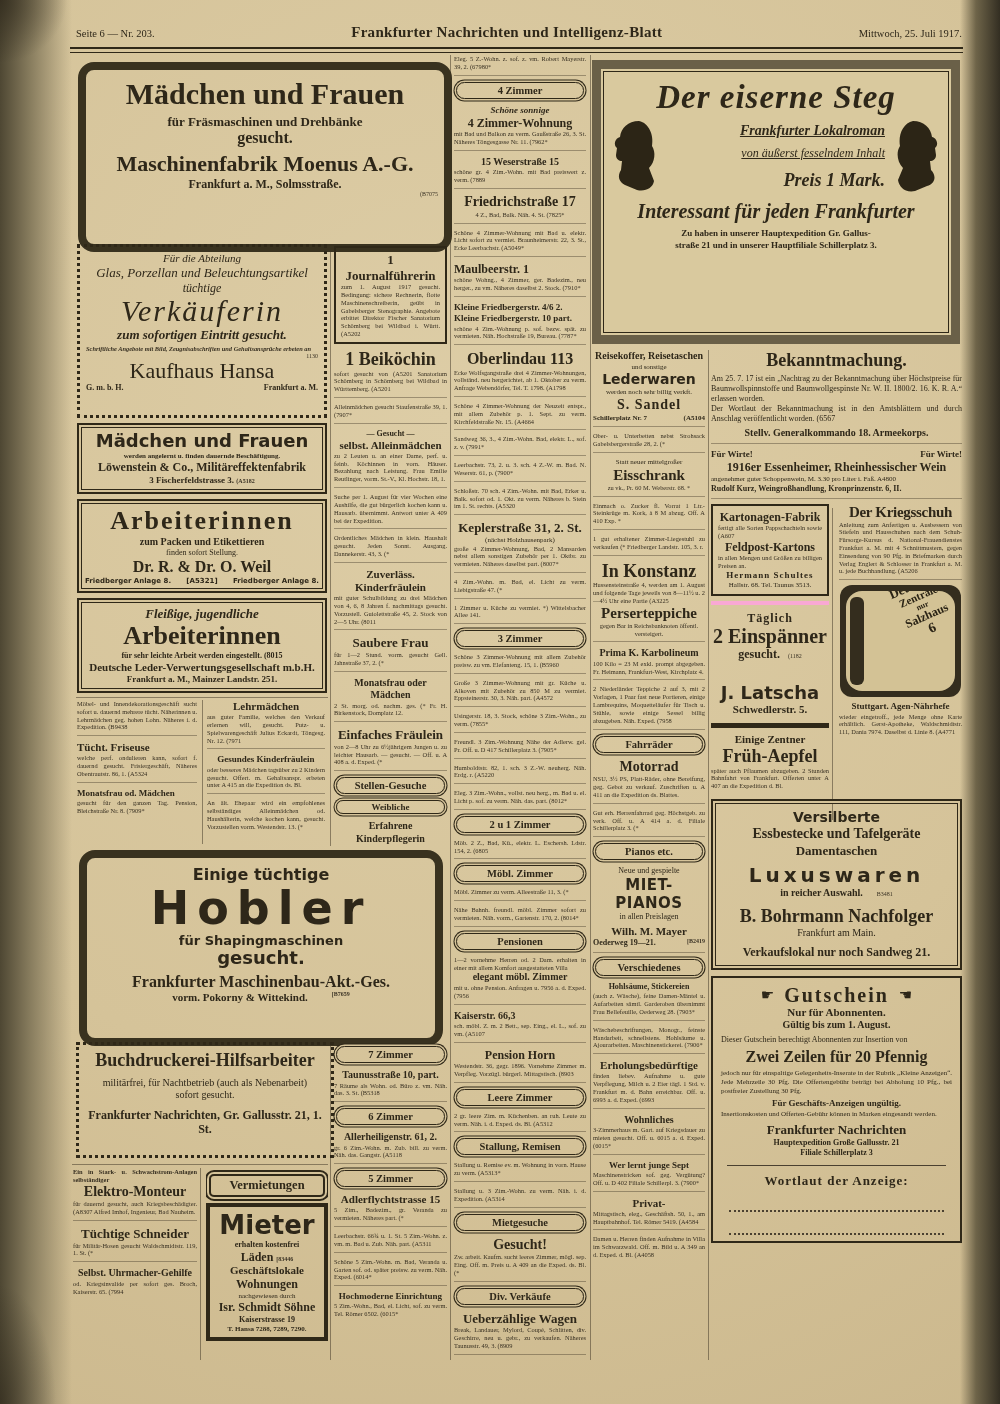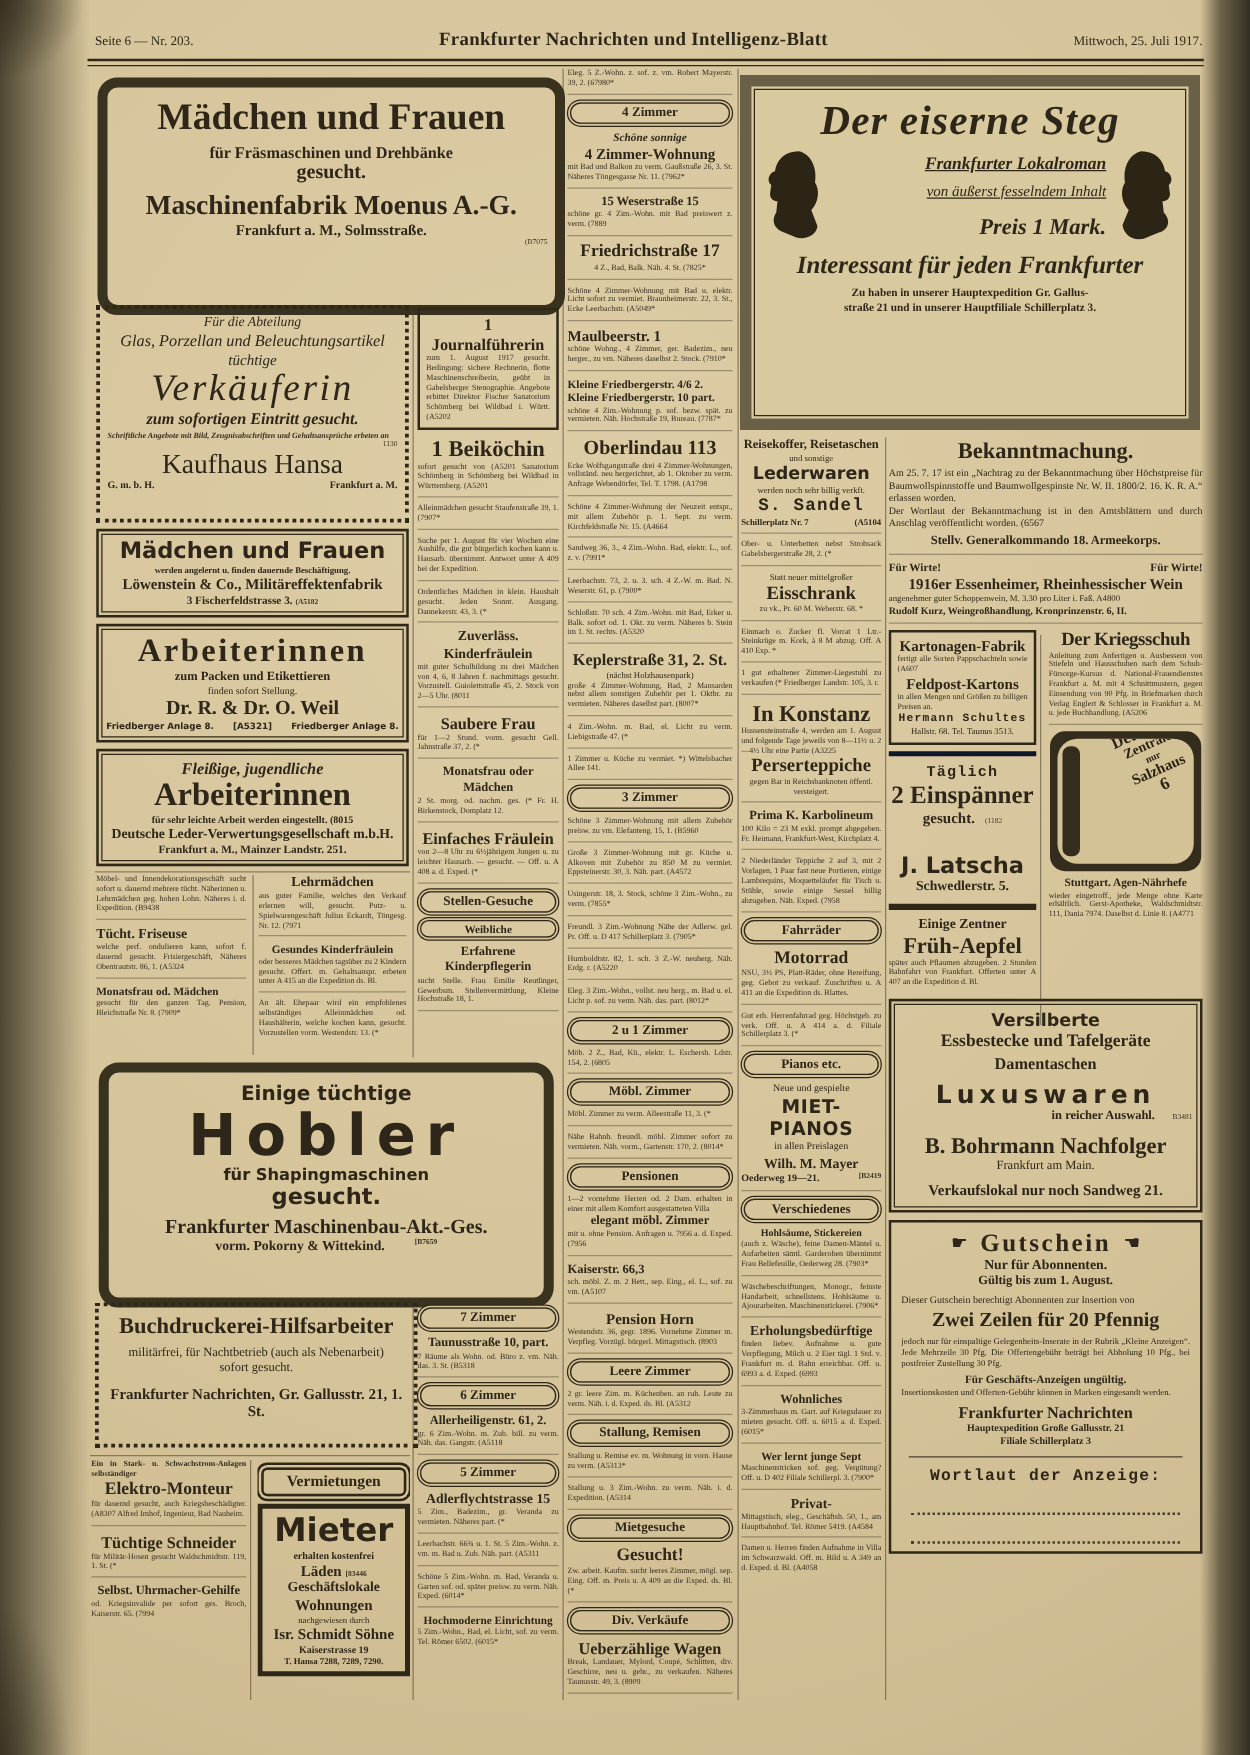--- a/index.html
+++ b/index.html
@@ -69,21 +69,21 @@
   .detektiv{height:100px;background:#342d1e;border-radius:12px;padding:6px;margin:4px 2px;}
   .det-stem{position:absolute;left:4px;top:6px;bottom:6px;width:14px;background:#342d1e;border-radius:6px;}
   .det-inner{position:relative;height:100%;background:#d3c295;border-radius:16px;overflow:hidden;}
   .det-rot{position:absolute;left:6px;top:4px;width:110%;transform:rotate(-24deg);transform-origin:left top;text-align:center;color:#2a2315;}
   .det-l{font-weight:bold;line-height:1.05;}
   .mieterbox{border:4px solid #2f2818;padding:4px 3px;text-align:center;}
   .gut-dot{border-bottom:2px dotted #4a4030;height:12px;margin:9px 8px 0;}
   .gline{border-top:1px solid #4a4030;margin:7px 6px;}
   .hands{display:flex;justify-content:center;align-items:center;gap:10px;}
   .hand{font-size:15px;}
-  .sp1{letter-spacing:1px;font-family:Liberation Mono, monospace;} .sp2{letter-spacing:2px;} .sp4{letter-spacing:4px;}
+  .sp1{letter-spacing:1px;} .sp2{letter-spacing:2px;} .sp4{letter-spacing:4px;}
   .subrow{display:flex;gap:8px;}
   .subcol{overflow:hidden;}
 </style>
 </head>
 <body>
 
 <div class="edgeL"></div>
 <div class="edgeR"></div>
 <div class="cornerTL"></div>
 <div class="cornerBL"></div>
@@ -259,20 +259,25 @@
 <div class="col" style="left:333px;top:246px;width:115px;height:600px">
   <div class="ad sep box1">
     <div class="f13 b ctr">1 Journalführerin</div>
     <div class="micro">zum 1. August 1917 gesucht. Bedingung: sichere Rechnerin, flotte Maschinenschreiberin, geübt in Gabelsberger Stenographie. Angebote erbittet Direktor Fischer Sanatorium Schömberg bei Wildbad i. Württ. (A5202</div>
   </div>
   <div class="ad sep">
     <div class="f18 b ctr">1 Beiköchin</div>
     <div class="micro">sofort gesucht von (A5201 Sanatorium Schömberg in Schömberg bei Wildbad in Württemberg. (A5201</div>
   </div>
   <div class="ad sep micro"><span>Alleinmädchen gesucht Staufenstraße 39, 1. (7907*</span></div>
+  <div class="ad sep">
+    <div class="f8 b ctr">— Gesucht —</div>
+    <div class="f11 b ctr">selbst. Alleinmädchen</div>
+    <div class="micro">zu 2 Leuten u. an einer Dame, perf. u. feinb. Köchinnen in vorn. Häuser. Bezahlung nach Leistung. Frau Emilie Reutlinger, vorm. St.-V., Kl. Hochstr. 18, 1.</div>
+  </div>
   <div class="ad sep micro"><span>Suche per 1. August für vier Wochen eine Aushilfe, die gut bürgerlich kochen kann u. Hausarb. übernimmt. Antwort unter A 409 bei der Expedition.</span></div>
   <div class="ad sep micro"><span>Ordentliches Mädchen in klein. Haushalt gesucht. Jeden Sonnt. Ausgang. Dannekerstr. 43, 3. (*</span></div>
   <div class="ad sep">
     <div class="f11 b ctr">Zuverläss. Kinderfräulein</div>
     <div class="micro">mit guter Schulbildung zu drei Mädchen von 4, 6, 8 Jahren f. nachmittags gesucht. Vorzustell. Guiolettstraße 45, 2. Stock von 2—5 Uhr. (8011</div>
   </div>
   <div class="ad sep">
     <div class="f13 b ctr">Saubere Frau</div>
     <div class="micro">für 1—2 Stund. vorm. gesucht Gell. Jahnstraße 37, 2. (*</div>
   </div>
@@ -497,21 +502,21 @@
   <div class="subrow" style="margin-top:2px">
     <div class="subcol" style="width:120px">
       <div class="ad sep box1">
         <div class="f12 b ctr">Kartonagen-Fabrik</div>
         <div class="micro">fertigt alle Sorten Pappschachteln sowie (A607</div>
         <div class="f12 b ctr">Feldpost-Kartons</div>
         <div class="micro">in allen Mengen und Größen zu billigen Preisen an.</div>
         <div class="f9 b ctr sp1">Hermann Schultes</div>
         <div class="f7 ctr">Hallstr. 68. Tel. Taunus 3513.</div>
       </div>
-      <div class="ad sep ctr" style="border-top:4px solid #0f172a;border-bottom:5px solid #2f2818;padding:6px 0">
+      <div class="ad sep ctr" style="border-top:4px solid #f9a8d4;border-bottom:5px solid #2f2818;padding:6px 0">
         <div class="f12 b sp1">Täglich</div>
         <div class="f20 b">2 Einspänner</div>
         <div style="display:flex;justify-content:center;gap:8px;align-items:baseline">
           <span class="f12 b">gesucht.</span>
           <span class="tag">(1182</span>
         </div>
         <div class="f18 b sans" style="margin-top:21px">J. Latscha</div>
         <div class="f11 b">Schwedlerstr. 5.</div>
       </div>
       <div class="ad ctr">
@@ -542,21 +547,21 @@
         <div class="f9 b ctr">Stuttgart. Agen-Nährhefe</div>
         <div class="micro">wieder eingetroff., jede Menge ohne Karte erhältlich. Gerst-Apotheke, Waldschmidtstr. 111, Dania 7974. Daselbst d. Linie 8. (A4771</div>
       </div>
     </div>
   </div>
   <div class="ad box2 ctr" style="padding:8px 6px;margin-top:4px">
     <div class="f14 b sans">Versilberte</div>
     <div class="f14 b">Essbestecke und Tafelgeräte</div>
     <div class="f13 b">Damentaschen</div>
     <div class="f20 b sans sp4" style="margin-top:6px">Luxuswaren</div>
-    <div style="display:flex;justify-content:flex-end;gap:14px;align-items:baseline">
+    <div style="display:flex;justify-content:center;gap:14px;align-items:baseline">
       <span class="f10 b">in reicher Auswahl.</span>
       <span class="tag">B3481</span>
     </div>
     <div class="f18 b" style="margin-top:7px">B. Bohrmann Nachfolger</div>
     <div class="f10">Frankfurt am Main.</div>
     <div class="f12 b" style="margin-top:6px">Verkaufslokal nur noch Sandweg 21.</div>
   </div>
   <div class="ad box1" style="margin-top:6px;padding:6px 8px">
     <div class="hands">
       <span class="hand">☛</span>

